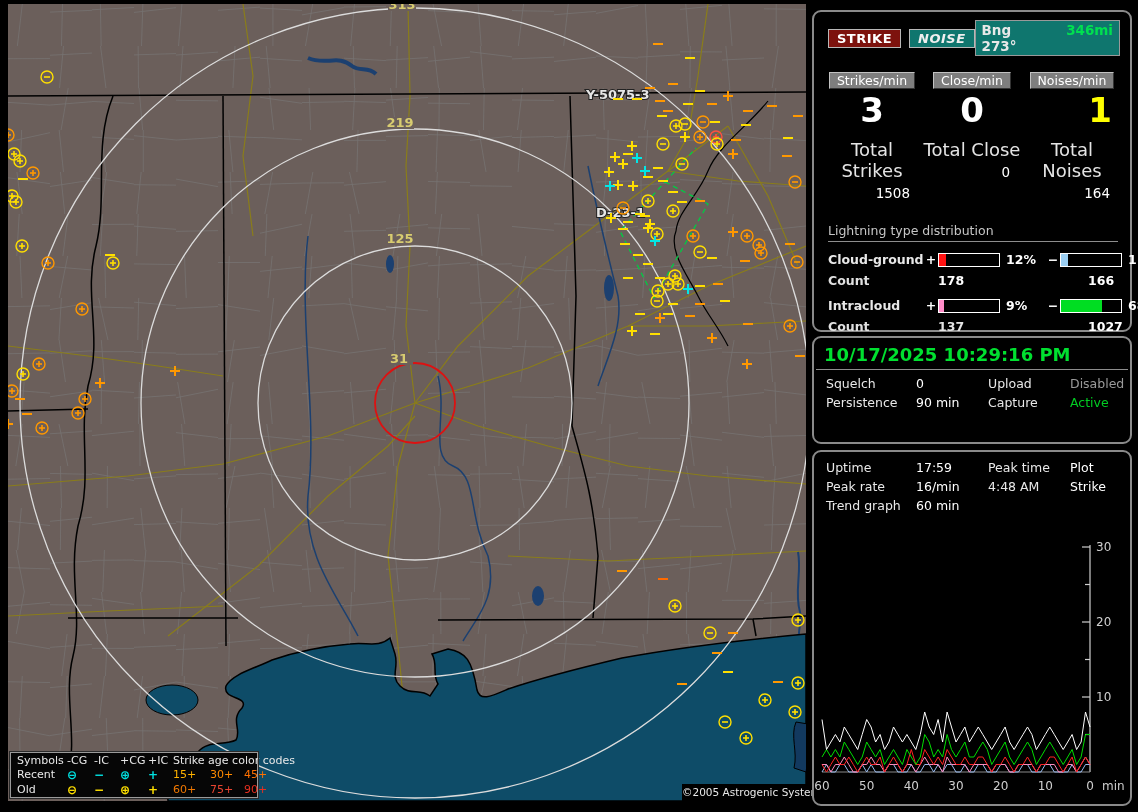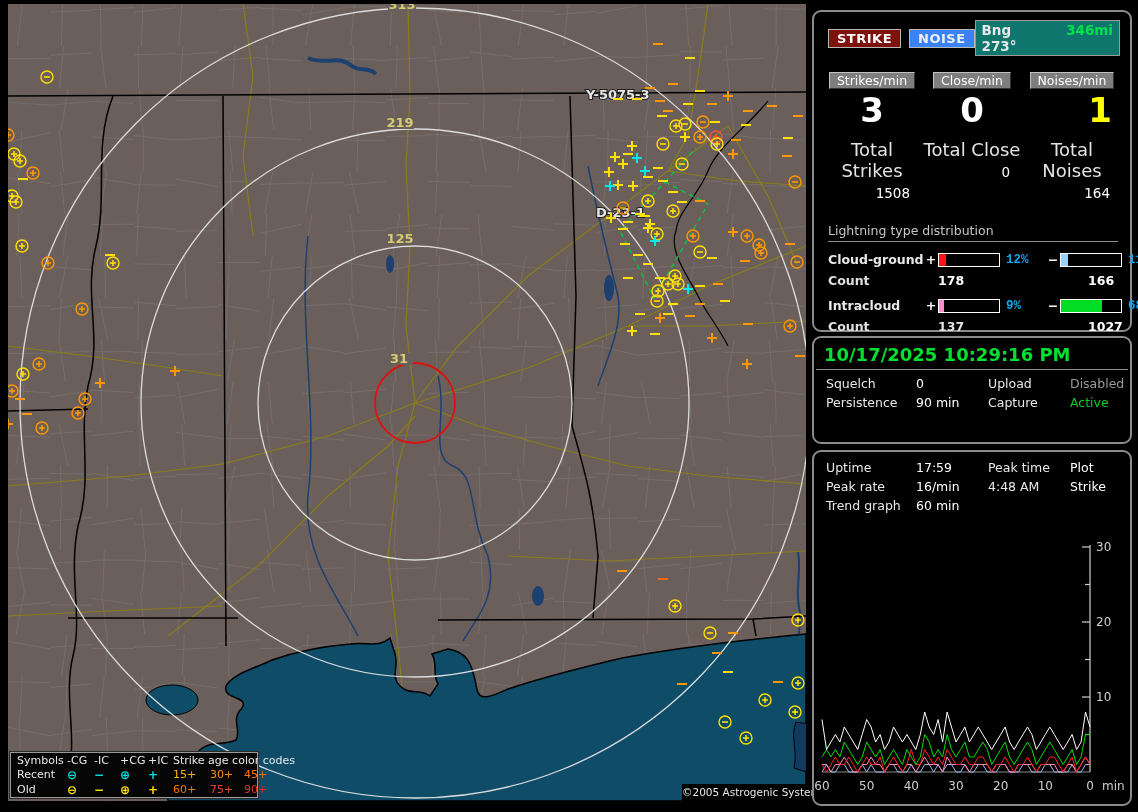--- a/index.html
+++ b/index.html
@@ -18,42 +18,42 @@
       color:#e8e8e8;font-size:10.5px;line-height:17px;text-align:center;white-space:nowrap;}
   
   .panel{position:absolute;left:812px;width:320px;background:#000;border:2px solid #8a8a8a;
       border-radius:9px;box-sizing:border-box;}
   #panel-stats{top:10px;height:322px;}
   #panel-status{top:336px;height:108px;}
   #panel-session{top:450px;height:356px;}
   .btnrow{display:flex;align-items:center;margin:8px 10px 0 14px;}
   .tbtn{font-size:13px;font-weight:bold;padding:1px 8px;border:1px solid #b8b8b8;color:#fff;}
   #strike-btn{background:#7d120d;margin-right:8px;letter-spacing:.5px;}
-  #noise-btn{background:#3b82f6;color:#efefef;letter-spacing:.5px;}
+  #noise-btn{background:#0f766e;color:#efefef;letter-spacing:.5px;font-style:italic;}
   #bng-box{margin-left:auto;background:#0f766e;border:1px solid #999;font-size:13.5px;
       font-weight:bold;padding:1px 6px;display:flex;gap:4px;}
   #bng-dist{color:#00e050;margin-left:44px;}
   .cols3{display:grid;grid-template-columns:1fr 1fr 1fr;margin:14px 8px 0 8px;}
   .cols3 .col{text-align:center;}
   .minibtn{display:inline-block;font-size:12.5px;background:#7e7e7e;color:#fff;
       padding:0 7px;border-top:1px solid #c2c2c2;border-left:1px solid #c2c2c2;
       border-right:1px solid #333;border-bottom:1px solid #333;}
   .bignum{font-size:34px;font-weight:bold;margin-top:2px;line-height:38px;}
   .col.right .bignum{text-align:right;padding-right:10px;}
   .totlbl{font-size:18px;margin-top:10px;color:#e4e4e4;}
   .totval{font-size:13.5px;color:#fff;text-align:right;padding-right:12px;margin-top:4px;}
   #dist-title{margin:22px 12px 0 14px;font-size:12.5px;color:#c6c6c6;
       border-bottom:1px solid #8d8d8d;padding-bottom:3px;}
   .drow{display:grid;grid-template-columns:96px 14px 62px 46px 14px 62px auto;
       align-items:center;margin:10px 6px 0 14px;font-size:12.5px;font-weight:bold;}
   .crow{display:grid;grid-template-columns:96px 14px 90px 60px auto;
       margin:6px 6px 0 14px;font-size:12.5px;font-weight:bold;}
   .bar{height:12px;border:1px solid #fff;background:#000;}
   .bar i{display:block;height:100%;}
-  .pct{padding-left:6px;color:#0ea5e9;font-family:Liberation Mono, monospace;}
+  .pct{padding-left:6px;color:#ffffff;}
   .sign{color:#fff;text-align:center;}
   
   #dt{font-size:18px;font-weight:bold;color:#00e030;margin:6px 10px 0 10px;white-space:nowrap;}
   #dt-rule{border-bottom:1px solid #8d8d8d;margin:4px 2px 6px 2px;}
   .srow{display:grid;grid-template-columns:90px 72px 82px auto;font-size:12.5px;
       margin:4px 8px 0 12px;}
   .srow .v{color:#fff;}
   .dim{color:#9a9a9a;}
   .grn{color:#00cc22;}
   

